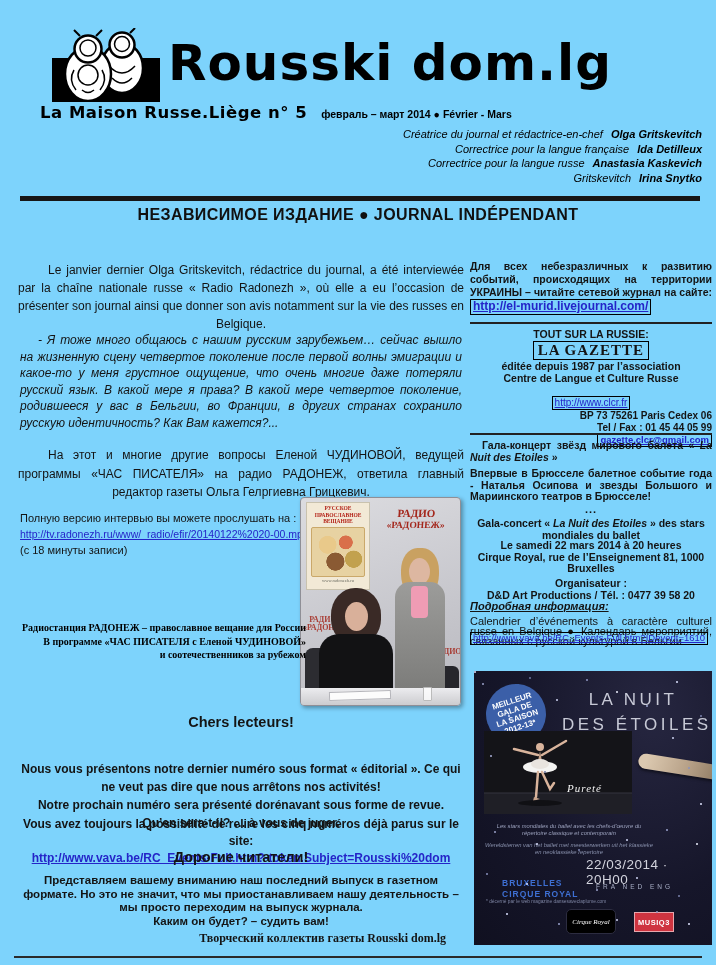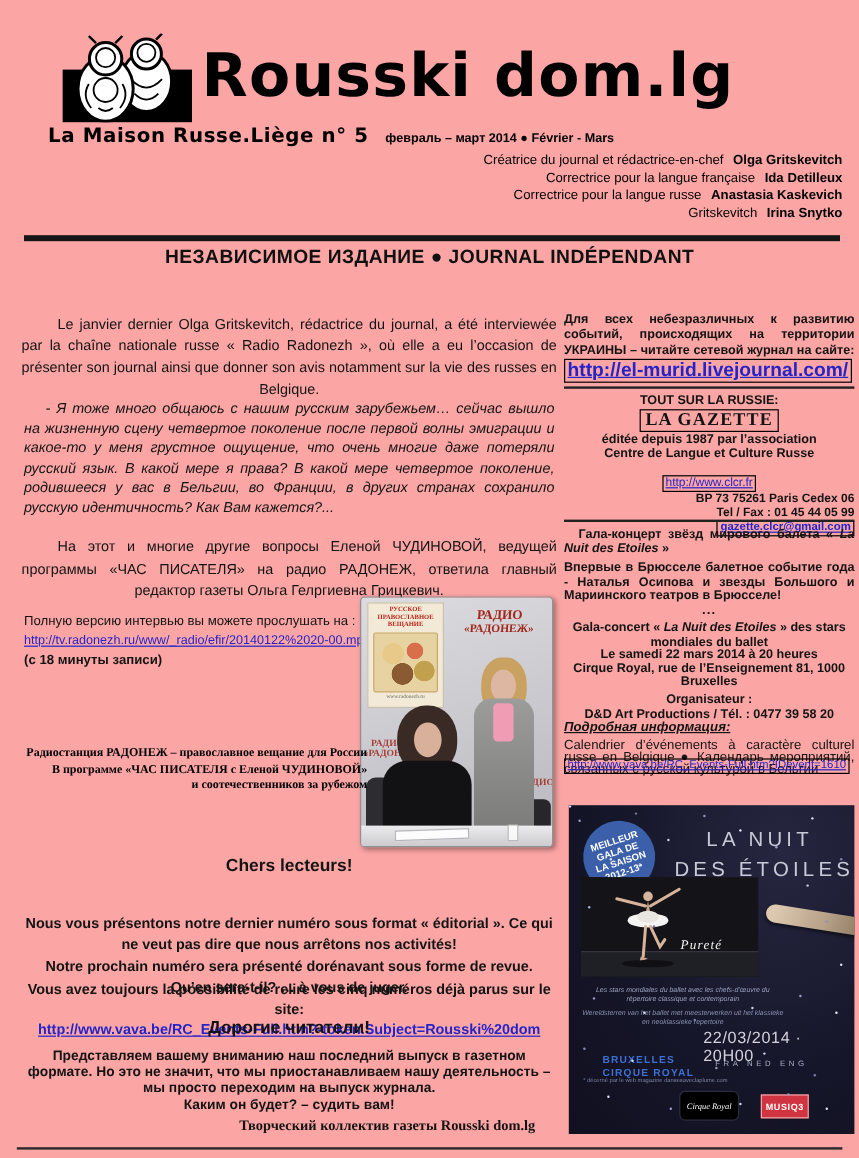--- a/index.html
+++ b/index.html
@@ -1,45 +1,45 @@
 <!DOCTYPE html>
 <html><head>
 <meta charset="utf-8">
 <style>
   * { margin:0; padding:0; box-sizing:border-box; }
   html,body { background:#888; }
   .page {
     position:relative; width:716px; height:965px; margin:0 auto;
-    background:#fca5a5; overflow:hidden; color:#141414;
+    background:#7dd3fc; overflow:hidden; color:#141414;
     font-family:"Liberation Sans", sans-serif;
   }
   .abs { position:absolute; }
 
   
   .logo-art { left:52px; top:28px; width:110px; height:74px; }
   .logo-title {
     left:168px; top:34px; width:470px;
     font-family:"DejaVu Sans", sans-serif; font-weight:800;
     font-size:50px; letter-spacing:1px; color:#000; white-space:nowrap;
   }
   .masthead-row { left:40px; top:103px; white-space:nowrap; }
   .masthead { font-family:"DejaVu Sans", sans-serif; font-weight:800; font-size:16.5px; color:#000; letter-spacing:.5px; }
   .dateline { font-weight:bold; font-size:10.5px; margin-left:14px; color:#000; }
-  .credits { left:250px; top:127px; width:452px; text-align:right; font-size:11px; line-height:14.5px; color:#000; }
+  .credits { left:250px; top:127px; width:452px; text-align:right; font-size:11px; line-height:14.5px; color:#000;font-style:italic; }
   .credit-name { font-weight:bold; margin-left:8px; }
   .bar1 { left:20px; top:196px; width:680px; height:5px; background:#161616; }
   .banner { left:0; top:206px; width:716px; text-align:center; font-weight:bold; font-size:16px; letter-spacing:.4px; color:#111; }
 
   
   .p1 { left:18px; top:261px; width:446px; font-size:12px; line-height:18px; text-align:justify; text-align-last:center; text-indent:30px; }
   .p2 { left:20px; top:332px; width:442px; font-size:12px; line-height:16.5px; font-style:italic; text-align:justify; text-indent:18px; }
   .p3 { left:18px; top:446px; width:446px; font-size:12px; line-height:18.5px; text-align:justify; text-align-last:center; text-indent:30px; }
   .listen { left:20px; top:510px; width:292px; font-size:11px; line-height:16px; }
   .listen a { font-size:10.5px; }
-  .listen-note { font-weight:bold; }
+  .listen-note { font-weight:normal; }
   a.plain-link { color:#2424c8; text-decoration:underline; }
   a.boxlink { color:#2424c8; text-decoration:underline; border:1px solid #000; padding:0 2px; display:inline-block; line-height:1.15; }
 
   .caption { left:18px; top:621px; width:288px; text-align:right;
     font-family:"Liberation Serif", serif; font-weight:bold; font-size:10px; line-height:13.5px; color:#000; }
 
   .ed-title-fr { left:18px; top:714px; width:446px; text-align:center; font-weight:bold; font-size:14.5px; }
   .ed-p-fr   { left:18px; top:760px; width:446px; text-align:center; font-weight:bold; font-size:12px; line-height:18px; }
   .ed-p2-fr  { left:18px; top:816px; width:446px; text-align:center; font-weight:bold; font-size:12px; line-height:17px; }
   .ed-p2-fr a { font-weight:bold; }
@@ -76,21 +76,21 @@
   .ph-w2-face { position:absolute; left:108px; top:60px; width:21px; height:27px; background:#ddb7a1; border-radius:50%; }
   .ph-w2-card { position:absolute; left:94px; top:84px; width:50px; height:112px; background:linear-gradient(#9c9c9a,#7b7b79); border-radius:15px 15px 4px 4px; }
   .ph-w2-pink { position:absolute; left:110px; top:88px; width:17px; height:32px; background:#ef9cb4; border-radius:4px; }
   .ph-table { position:absolute; left:0; bottom:0; width:100%; height:17px; background:linear-gradient(#ececef,#cccccf); }
   .ph-card { position:absolute; left:28px; bottom:5px; width:62px; height:9px; background:#fcfcfc; border:1px solid #b5b5ba; transform:rotate(-2deg); }
   .ph-glass { position:absolute; left:122px; bottom:4px; width:9px; height:14px; background:rgba(255,255,255,.75); border:1px solid #bbb; border-radius:1px; }
 
   
   .rcol { left:470px; width:242px; }
   .ukr { top:260px; font-weight:bold; font-size:10.5px; line-height:13px; text-align:justify; }
-  .ukr a { font-size:16px; }
+  .ukr a { font-size:12px; }
   .hr-r { height:2px; background:#222; }
   .hr-r1 { top:322px; } .hr-r2 { top:433px; }
   .toutsur { top:328px; text-align:center; font-weight:bold; font-size:10.5px; }
   .gaz-title-wrap { top:341px; text-align:center; }
   .gaz-title { display:inline-block; border:1px solid #000; padding:0 4px;
     font-family:"Liberation Serif", serif; font-weight:bold; font-size:15px; letter-spacing:1px; }
   .gaz-lines { top:361px; text-align:center; font-weight:bold; font-size:10.5px; line-height:11.5px; }
   .gaz-link { top:396px; text-align:center; font-size:10px; }
   .gaz-addr { top:410px; text-align:right; font-size:10px; line-height:11.5px; font-weight:600; }
   .gaz-addr a { font-size:9.5px; margin-top:1px; }

